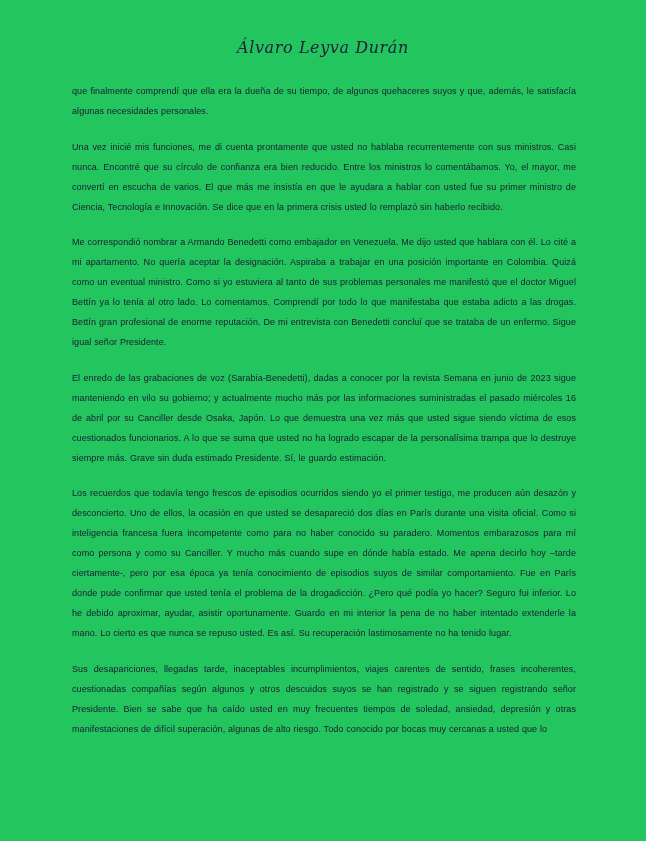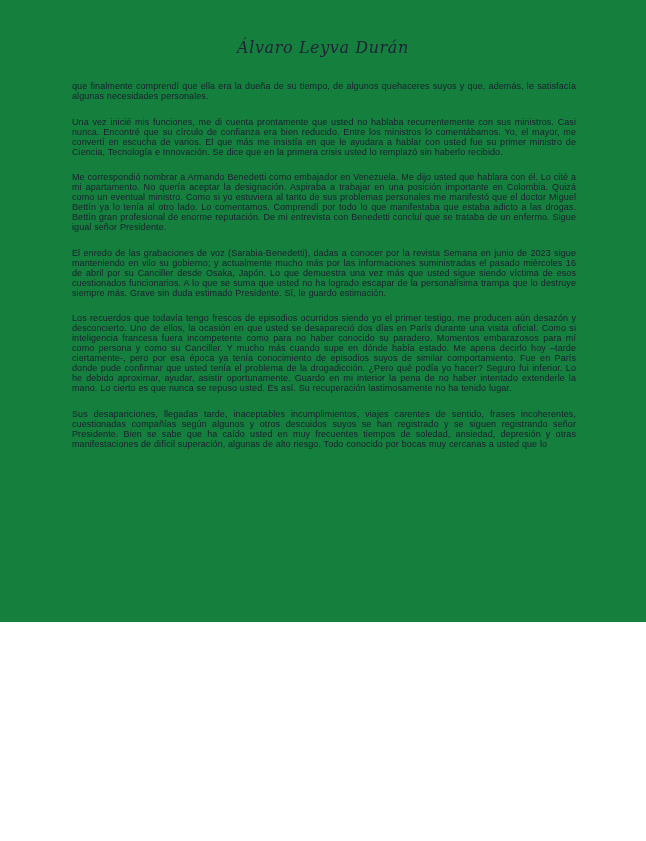--- a/index.html
+++ b/index.html
@@ -10,24 +10,24 @@
     width: 646px;
     height: 841px;
     background: #ffffff;
     font-family: "Liberation Sans", sans-serif;
     color: #1b1b2e;
     overflow: hidden;
   }
   .page {
     position: relative;
     width: 646px;
-    height: 622px;
+    height: 841px;
     box-sizing: border-box;
     padding: 0;
-    background: #15803d;
+    background: #22c55e;
   }
   .letterhead {
     text-align: center;
     padding-top: 38px;
     padding-bottom: 6px;
   }
   .letterhead .signature-name {
     font-family: "DejaVu Serif", serif;
     font-style: italic;
     font-size: 16px;
@@ -35,21 +35,21 @@
     color: #222238;
     font-weight: 400;
     display: inline-block;
     transform: scaleY(1.05);
   }
   .body-copy {
     padding: 18px 70px 0 72px;
   }
   .para {
     font-size: 9.0px;
-    line-height: 10px;
+    line-height: 20px;
     text-align: justify;
     text-justify: inter-word;
     margin: 0 0 15.5px 0;
     color: #1c1c30;
     letter-spacing: 0.08px;
     word-spacing: 0.2px;
   }
   .para:last-child {
     margin-bottom: 16px;
   }

